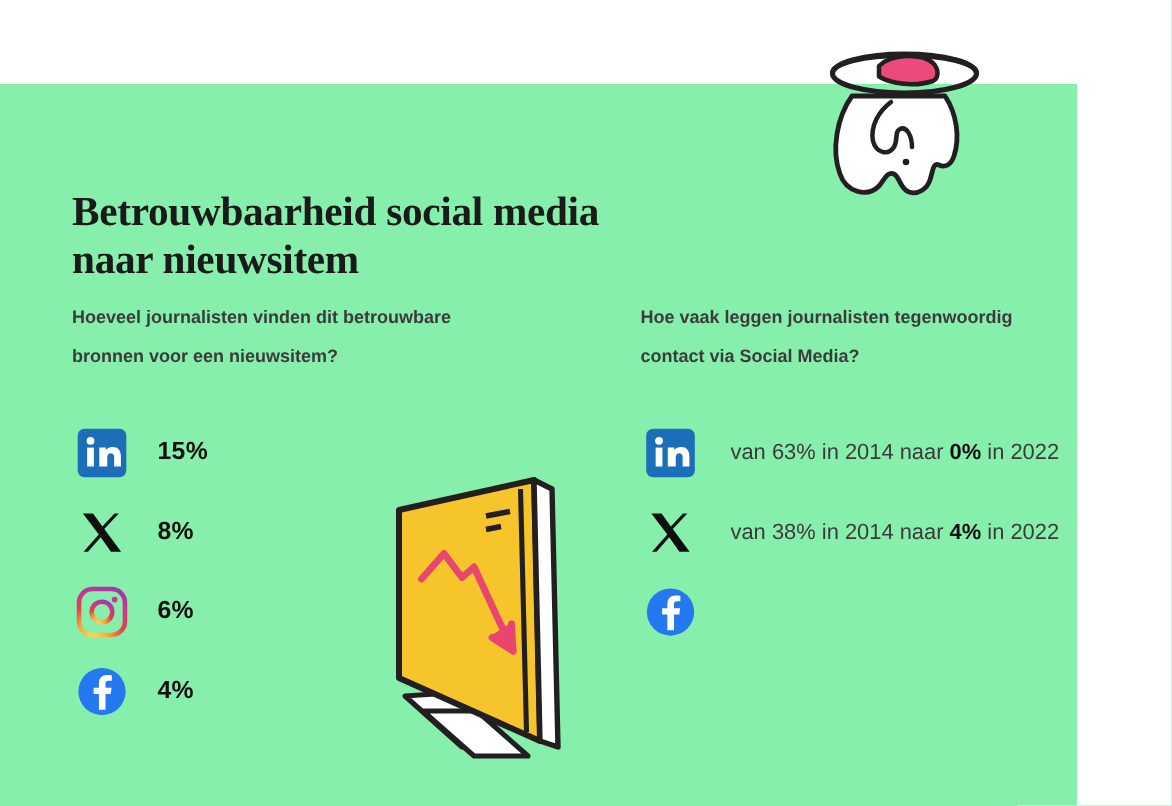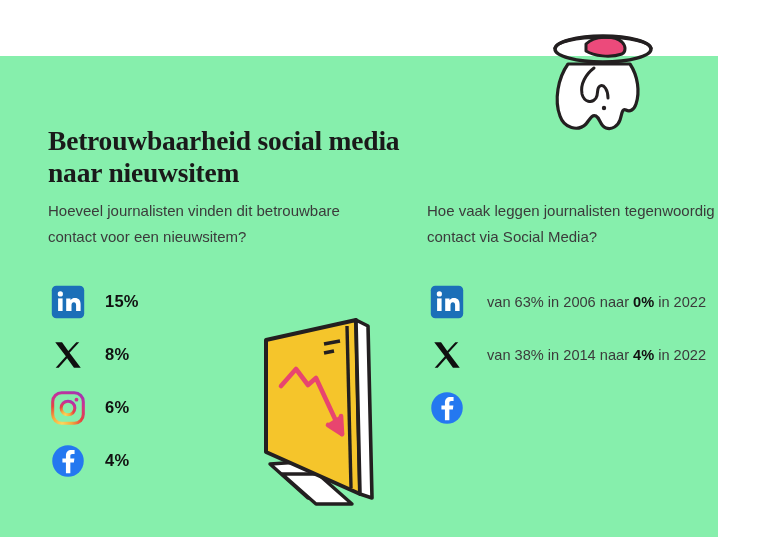--- a/index.html
+++ b/index.html
@@ -47,24 +47,24 @@
     font-size: 27.5px;
     line-height: 32px;
     letter-spacing: -0.2px;
     color: #1a1a1a;
   }
   .title-line { display: block; }
 
   
   .question {
     position: absolute;
-    font-size: 15px;
+    font-size: 12px;
     line-height: 26px;
     color: #3b3b3b;
-    font-weight: 400;
+    font-weight: 700;
   }
   .question.left  { left: 48px;  top: 198px; width: 350px; }
   .question.right { left: 427px; top: 198px; width: 330px; }
   .q-line { display: block; }
 
   
   .rows {
     position: absolute;
   }
   .rows.left  { left: 48px;  top: 275px; }
@@ -143,21 +143,21 @@
     </svg>
   </div>
 
   <h1 class="title">
     <span class="title-line">Betrouwbaarheid social media</span>
     <span class="title-line">naar nieuwsitem</span>
   </h1>
 
   <div class="question left">
     <span class="q-line">Hoeveel journalisten vinden dit betrouwbare</span>
-    <span class="q-line">contact voor een nieuwsitem?</span>
+    <span class="q-line">bronnen voor een nieuwsitem?</span>
   </div>
 
   <div class="question right">
     <span class="q-line">Hoe vaak leggen journalisten tegenwoordig</span>
     <span class="q-line">contact via Social Media?</span>
   </div>
 
   <div class="rows left">
 
     <div class="stat-row">
@@ -217,21 +217,21 @@
 
     <div class="stat-row">
       <span class="icon-slot">
         <svg viewBox="0 0 40 40" width="36" height="36">
           <rect x="2" y="2" width="36" height="36" rx="5" fill="#1b6fb8"></rect>
           <rect x="9" y="16" width="5" height="14" fill="#ffffff"></rect>
           <circle cx="11.5" cy="11" r="2.9" fill="#ffffff"></circle>
           <path d="M18 16 h4.8 v2 c1.1-1.7 3-2.4 5-2.4 4 0 6.2 2.4 6.2 6.9V30h-5v-6.6c0-2-0.8-3.2-2.5-3.2-1.6 0-2.6 1.1-2.6 3.2V30h-5.9z" fill="#ffffff"></path>
         </svg>
       </span>
-      <span class="trend"><span>van 63% in 2006 naar </span><b>0%</b><span> in 2022</span></span>
+      <span class="trend"><span>van 63% in 2014 naar </span><b>0%</b><span> in 2022</span></span>
     </div>
 
     <div class="stat-row">
       <span class="icon-slot">
         <svg viewBox="0 0 40 40" width="34" height="34">
           <path d="M5 5 L17.5 21.5 L5.5 35 H9 L19 23.7 L27 35 H35 L21.8 17.3 L33.2 5 H29.8 L20.3 15.3 L13 5 Z" fill="#0f0f0f"></path>
         </svg>
       </span>
       <span class="trend"><span>van 38% in 2014 naar </span><b>4%</b><span> in 2022</span></span>
     </div>

